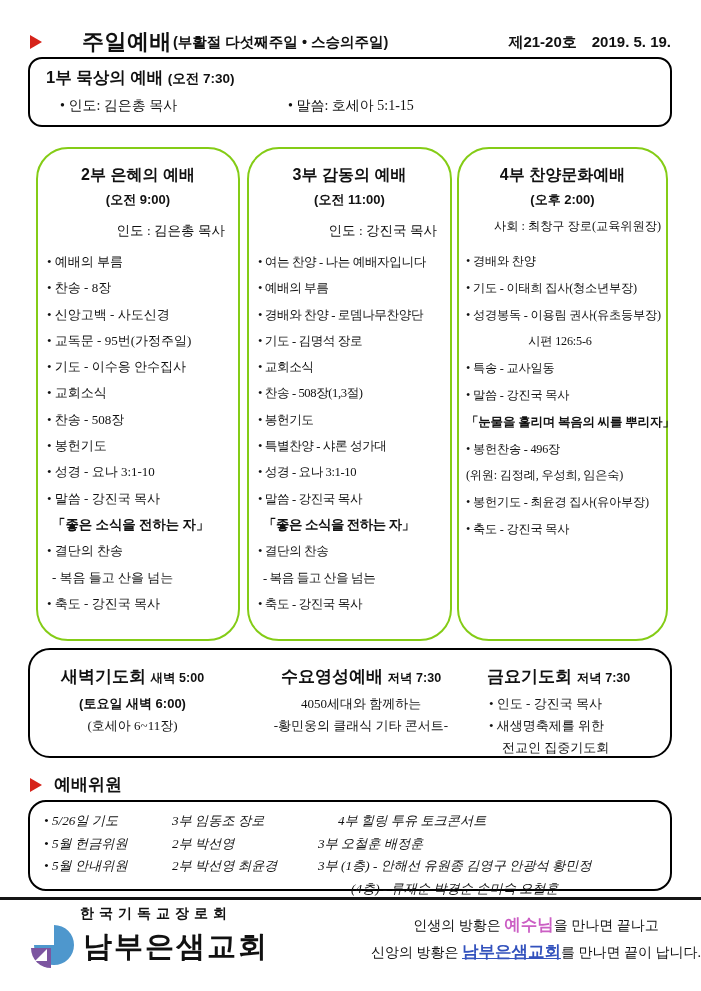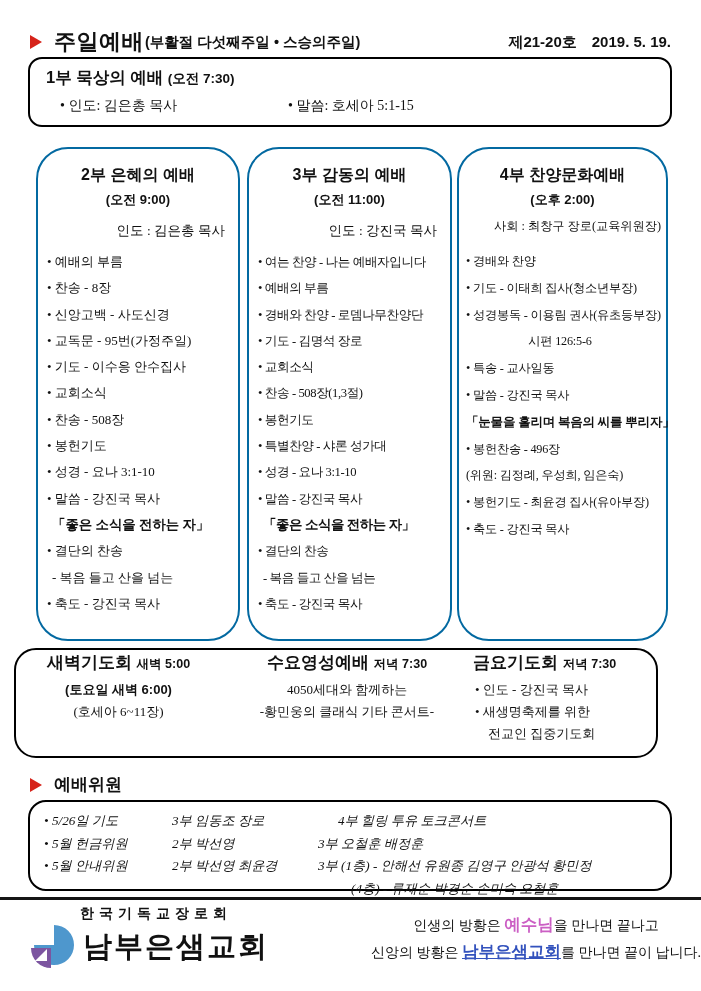--- a/index.html
+++ b/index.html
@@ -11,35 +11,35 @@
 
   
   .arrow {
     display:inline-block; width:0; height:0;
     border-top:7px solid transparent; border-bottom:7px solid transparent;
     border-left:12px solid var(--red,#d6231a); margin-right:12px;
   }
 
   
   .header { position:absolute; top:27px; left:30px; width:641px; display:flex; align-items:center; }
-  .h-title { font-size:22px; font-weight:bold; letter-spacing:0.5px; }
+  .h-title { font-size:22px; font-weight:bold; letter-spacing:0.5px;margin-left:28px; }
   .h-sub { font-size:14.5px; font-weight:600; margin-left:1px; }
   .h-right { margin-left:auto; font-size:15px; font-weight:bold; display:flex; gap:15px; }
 
   
   .box1 { position:absolute; top:57px; left:28px; width:644px; height:70px;
           border:2px solid #000; border-radius:14px; padding:8px 0 0 16px; }
   .box1-title .t { font-size:16.5px; font-weight:bold; }
   .box1-title .tm { font-size:13.5px; font-weight:bold; }
   .box1-row { display:flex; margin-top:8px; padding-left:14px; font-size:14px;
               font-family:"Liberation Serif", serif; }
   .box1-row .lead { width:228px; }
 
   
-  .svc { position:absolute; top:147px; height:494px; border:2px solid #0369a1; border-radius:32px; }
+  .svc { position:absolute; top:147px; height:494px; border:2px solid #84cc16; border-radius:32px; }
   .svc2 { left:36px;  width:204px; }
   .svc3 { left:247px; width:205px; }
   .svc4 { left:457px; width:211px; }
   .svc-t  { text-align:center; font-weight:bold; font-size:16px; margin-top:16px; white-space:nowrap; }
   .svc-tm { text-align:center; font-weight:bold; font-size:13px; margin-top:5px; }
   .svc-lead { text-align:right; padding-right:13px; margin-top:13px; font-size:13.5px;
               font-family:"Liberation Serif", serif; }
   .svc-items { margin-top:9px; padding-left:9px; font-size:13px; line-height:26.3px;
                font-family:"Liberation Serif", serif; white-space:nowrap; }
   .svc3 .svc-items { font-size:12.6px; letter-spacing:-0.4px; }
@@ -47,22 +47,22 @@
   .line.dash { padding-left:5px; }
   .line.center { text-align:center; padding-right:12px; }
   .svc-dedic { text-align:center; font-weight:bold; font-size:14px; margin-top:13px; }
   .svc-host { text-align:right; font-size:12.2px; margin-top:9px; padding-right:5px;
               font-family:"Liberation Serif", serif; white-space:nowrap; }
   .svc4 .svc-items { font-size:12.2px; line-height:26.8px; padding-left:7px; margin-top:13px;
                      letter-spacing:-0.2px; }
   .svc4 .line.sermon { padding-left:0; font-size:12.5px; }
 
   
-  .weekly { position:absolute; top:648px; left:14px; width:644px; height:110px;
-            border:2px solid #000; border-radius:22px; display:flex; padding-top:1px; }
+  .weekly { position:absolute; top:648px; left:28px; width:644px; height:110px;
+            border:2px solid #000; border-radius:22px; display:flex; padding-top:15px; }
   .wk1 { width:205px; text-align:center; }
   .wk2 { width:252px; text-align:center; }
   .wk3 { flex:1; text-align:left; }
   .wk-head { font-size:17px; font-weight:bold; white-space:nowrap; }
   .wk-time { font-size:12.5px; }
   .wk-lines { margin-top:5px; font-size:13px; line-height:22px;
               font-family:"Liberation Serif", serif; white-space:nowrap; }
   .wk1 .l0 { font-weight:bold; font-family:"Liberation Sans", sans-serif; }
   .wk3 .wk-lines { padding-left:2px; }
   .wk3 .l2 { padding-left:13px; }

